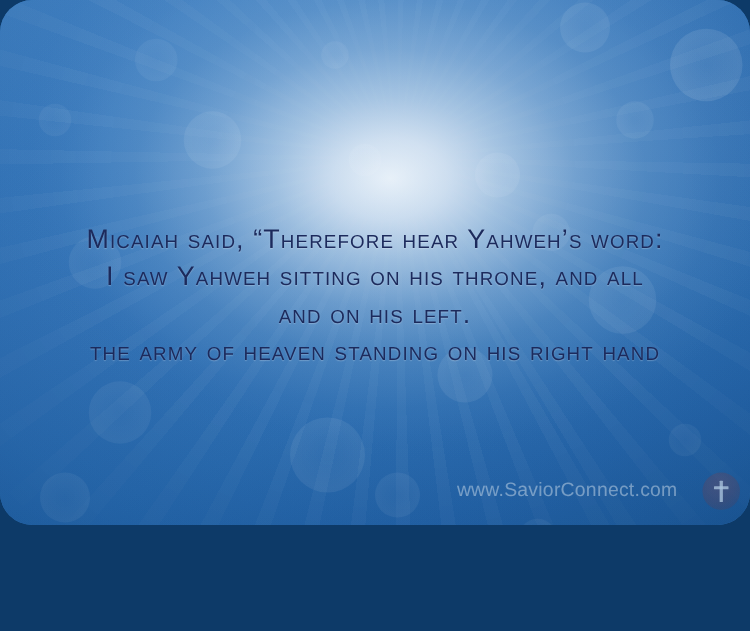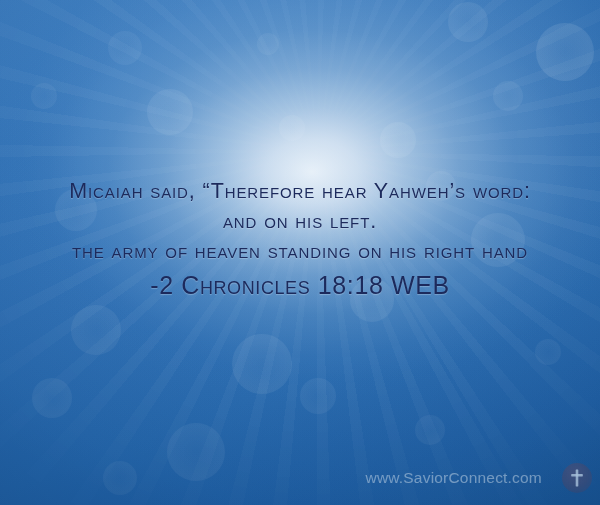--- a/index.html
+++ b/index.html
@@ -3,24 +3,25 @@
 <meta charset="utf-8">
 <style>
   html, body {
     margin: 0;
     padding: 0;
     background: #0d3a68;
   }
   #stage {
     position: relative;
     width: 600px;
-    height: 505px;
+    height: 420px;
     overflow: hidden;
     font-family: "Liberation Sans", sans-serif;
     background: #2a6cb0;
+    border-radius: 26px;
   }
 
   
   .bg-layer {
     position: absolute;
     inset: 0;
     pointer-events: none;
   }
 
   
@@ -181,23 +182,23 @@
       <div class="bokeh" style="left: 32px; top: 378px; width: 40px; height: 40px; background: radial-gradient(circle, rgba(255, 255, 255, 0.03) 0%, rgba(255, 255, 255, 0.06) 62%, rgba(255, 255, 255, 0.055) 86%, rgba(255, 255, 255, 0) 100%);"></div>
       <div class="bokeh" style="left: 167px; top: 423px; width: 58px; height: 58px; background: radial-gradient(circle, rgba(255, 255, 255, 0.03) 0%, rgba(255, 255, 255, 0.06) 62%, rgba(255, 255, 255, 0.055) 86%, rgba(255, 255, 255, 0) 100%);"></div>
       <div class="bokeh" style="left: 103px; top: 461px; width: 34px; height: 34px; background: radial-gradient(circle, rgba(255, 255, 255, 0.027) 0%, rgba(255, 255, 255, 0.05) 62%, rgba(255, 255, 255, 0.043) 86%, rgba(255, 255, 255, 0) 100%);"></div>
       <div class="bokeh" style="left: 415px; top: 415px; width: 30px; height: 30px; background: radial-gradient(circle, rgba(255, 255, 255, 0.027) 0%, rgba(255, 255, 255, 0.05) 62%, rgba(255, 255, 255, 0.043) 86%, rgba(255, 255, 255, 0) 100%);"></div>
       <div class="bokeh" style="left: 535px; top: 339px; width: 26px; height: 26px; background: radial-gradient(circle, rgba(255, 255, 255, 0.027) 0%, rgba(255, 255, 255, 0.05) 62%, rgba(255, 255, 255, 0.043) 86%, rgba(255, 255, 255, 0) 100%);"></div>
     </div>
   <div class="bg-layer" id="bg-vignette"></div>
 
   <div id="quote-block">
     <div class="quote-line">Micaiah said, “Therefore hear Yahweh’s word:</div>
+    <div class="quote-line">I saw Yahweh sitting on his throne, and all</div>
     <div class="quote-line">and on his left.</div>
     <div class="quote-line">the army of heaven standing on his right hand</div>
-    <div id="citation-line">-2 Chronicles 18:18 WEB</div>
   </div>
 
   <div id="watermark">www.SaviorConnect.com</div>
 
   <div id="logo-badge">
     <span>
       <svg width="16" height="20" viewBox="0 0 16 20" aria-hidden="true">
         <g fill="rgba(215,230,244,0.80)">
           <rect x="6.7" y="1.5" width="2.6" height="17" rx="0.4"></rect>
           <rect x="2.2" y="6.0" width="11.6" height="2.4" rx="0.4"></rect>

